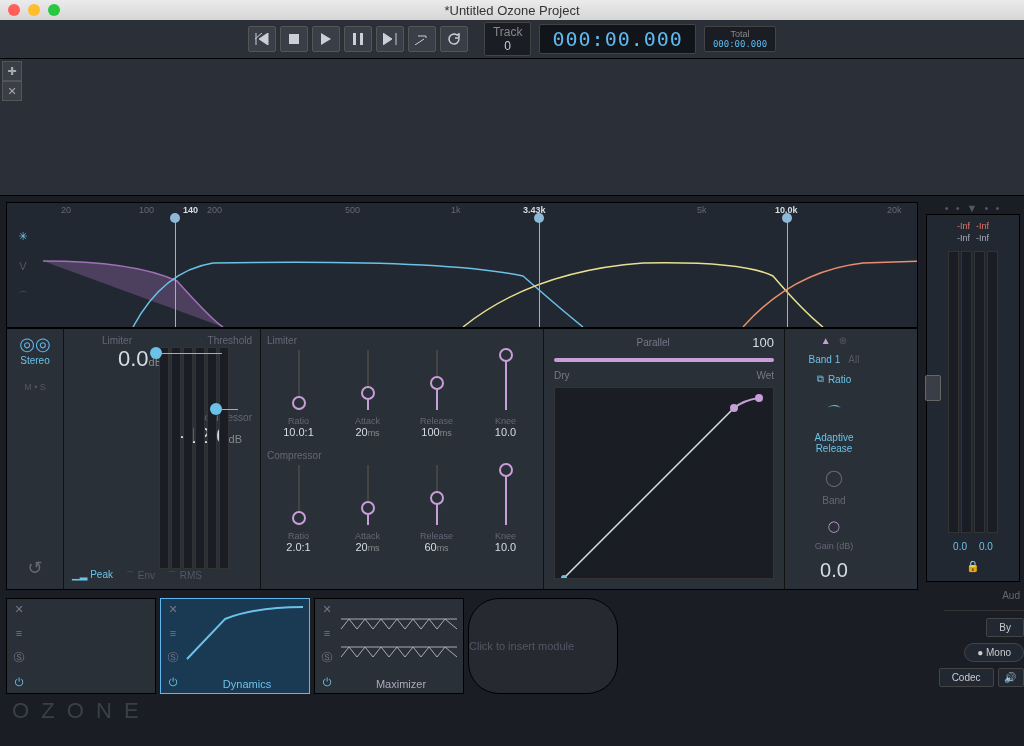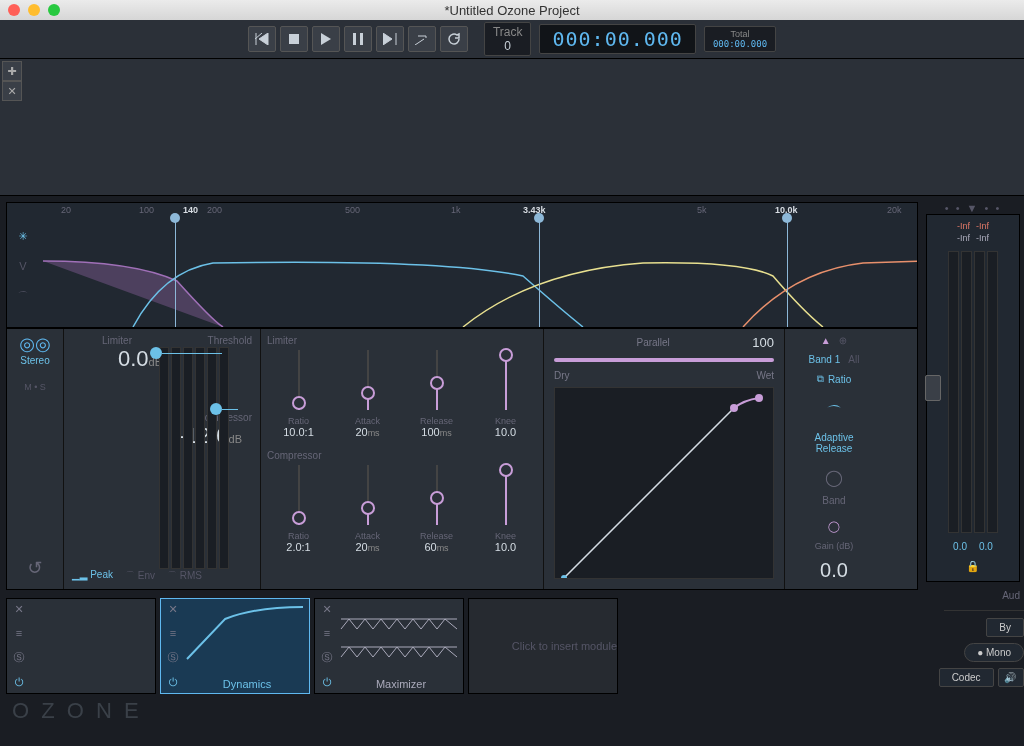--- a/index.html
+++ b/index.html
@@ -67,21 +67,21 @@
 .lockicon{color:#667;margin-bottom:8px;}
 .modulerow{height:96px;margin:8px 0 0 6px;display:flex;gap:4px;}
 .module{width:148px;background:#2a3038;border:1px solid #000;position:relative;display:flex;}
 .module.active{background:#1a3a54;border-color:#5fb8f0;}
 .module .sidebtns{width:20px;display:flex;flex-direction:column;justify-content:space-between;padding:4px 2px;}
 .module .sidebtns div{color:#778;cursor:pointer;font-size:11px;text-align:center;}
 .module .thumb{flex:1;display:flex;flex-direction:column;}
 .module .thumb-graph{flex:1;}
 .module .mod-name{font-size:11px;color:#aab;text-align:center;padding:3px 0;}
 .module.active .mod-name{color:#6cc1e8;}
-.module.insert{background:#262a30;display:flex;align-items:center;justify-content:flex-end;color:#556;font-size:11px;cursor:pointer;}
+.module.insert{background:#262a30;display:flex;align-items:center;justify-content:flex-start;color:#556;font-size:11px;cursor:pointer;border-radius:31px;}
 .logo{margin:4px 0 0 12px;font-size:22px;color:#3a4048;letter-spacing:3px;font-weight:300;}
 .rightside{position:absolute;right:0;top:610px;width:80px;display:flex;flex-direction:column;gap:6px;align-items:flex-end;padding-right:0;}
 .rb{background:#212831;border:1px solid #444;border-radius:10px;padding:3px 12px;font-size:10px;color:#ccc;cursor:pointer;}
 svg{display:block;}
 </style>
 </head>
 <body>
 
 <div class="titlebar">
   <div class="traffic">

